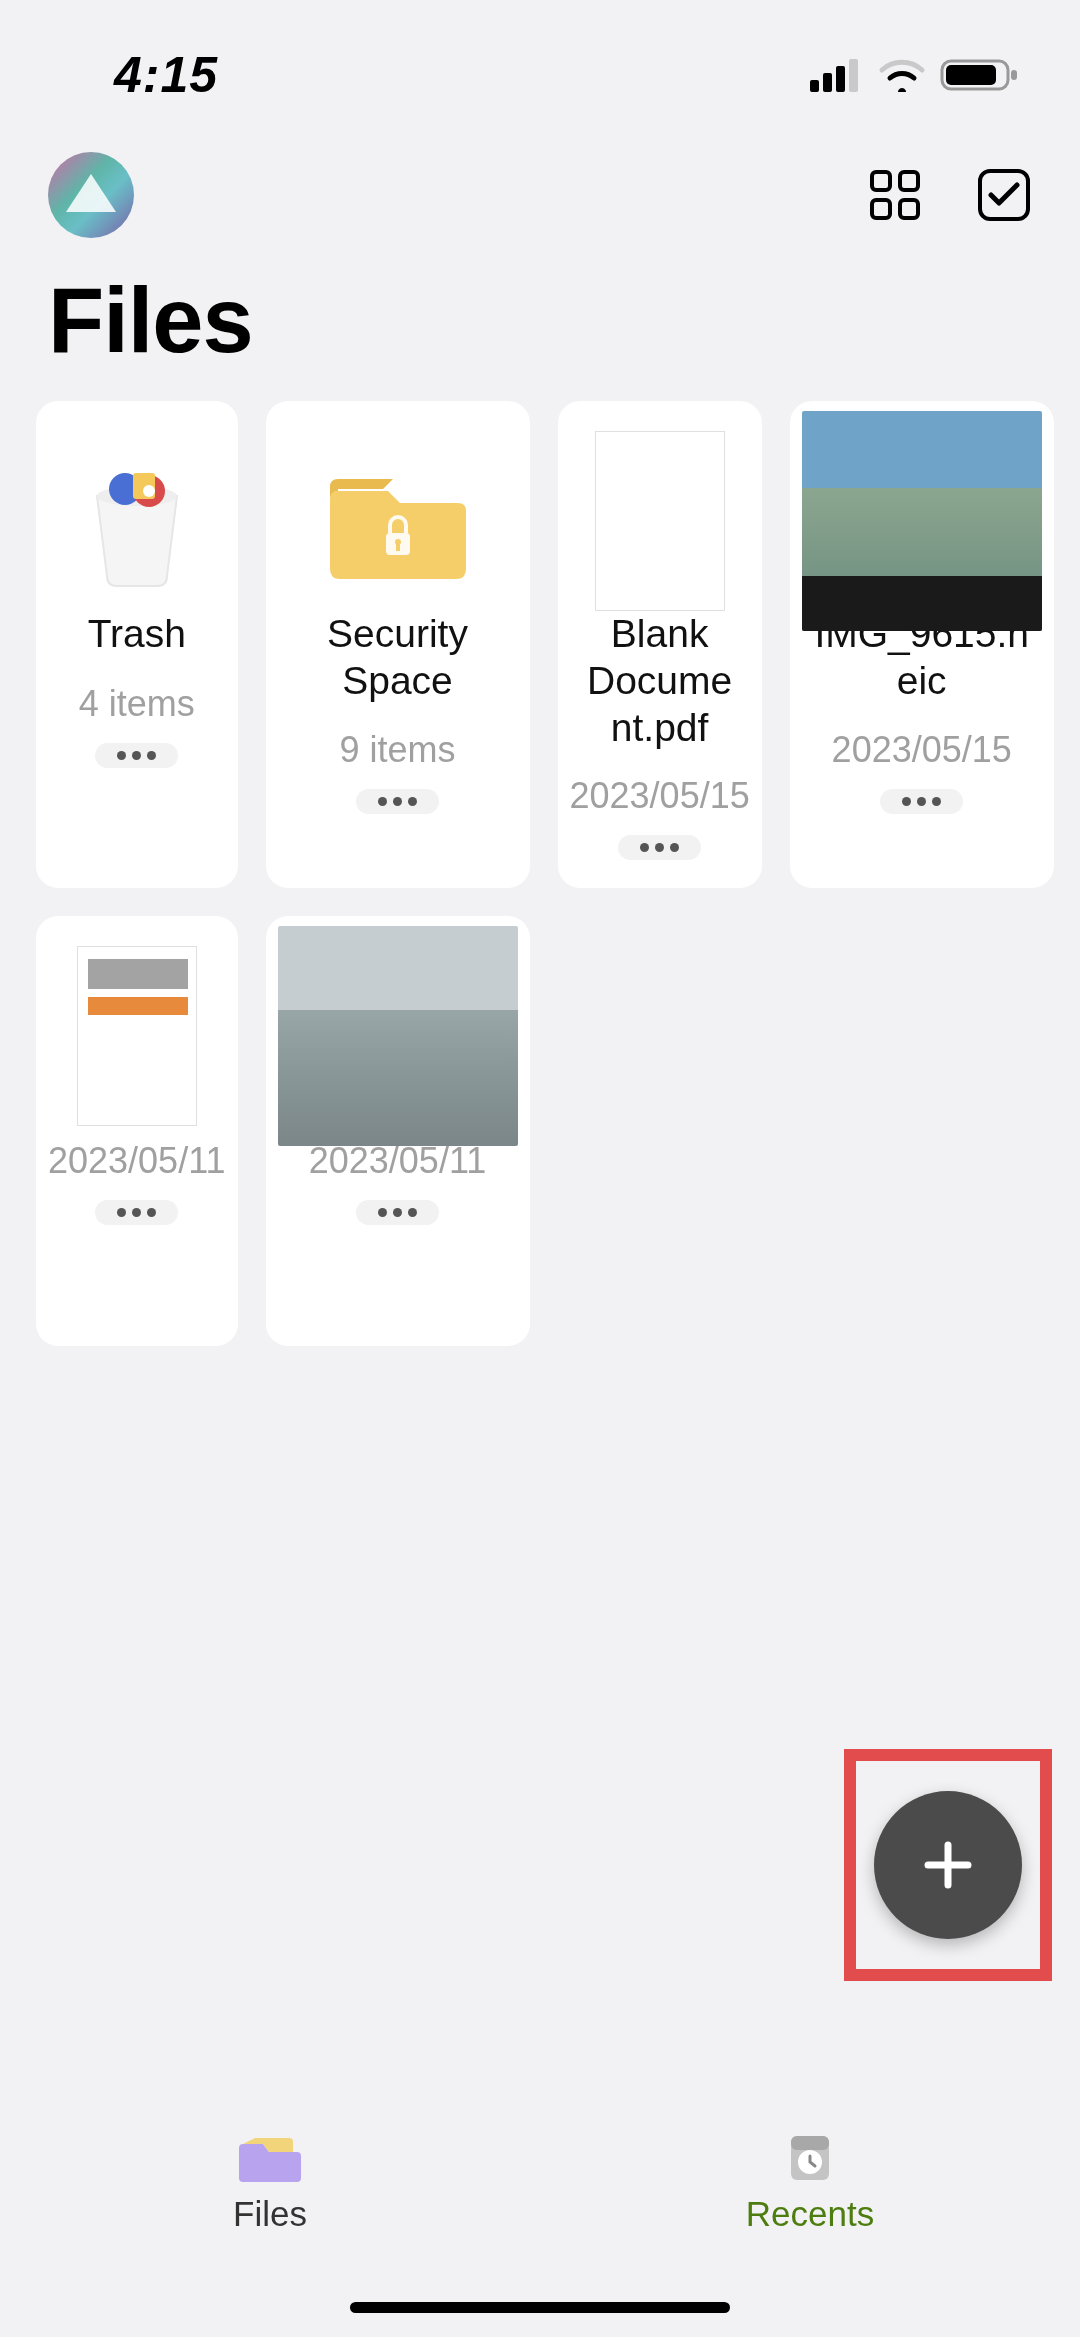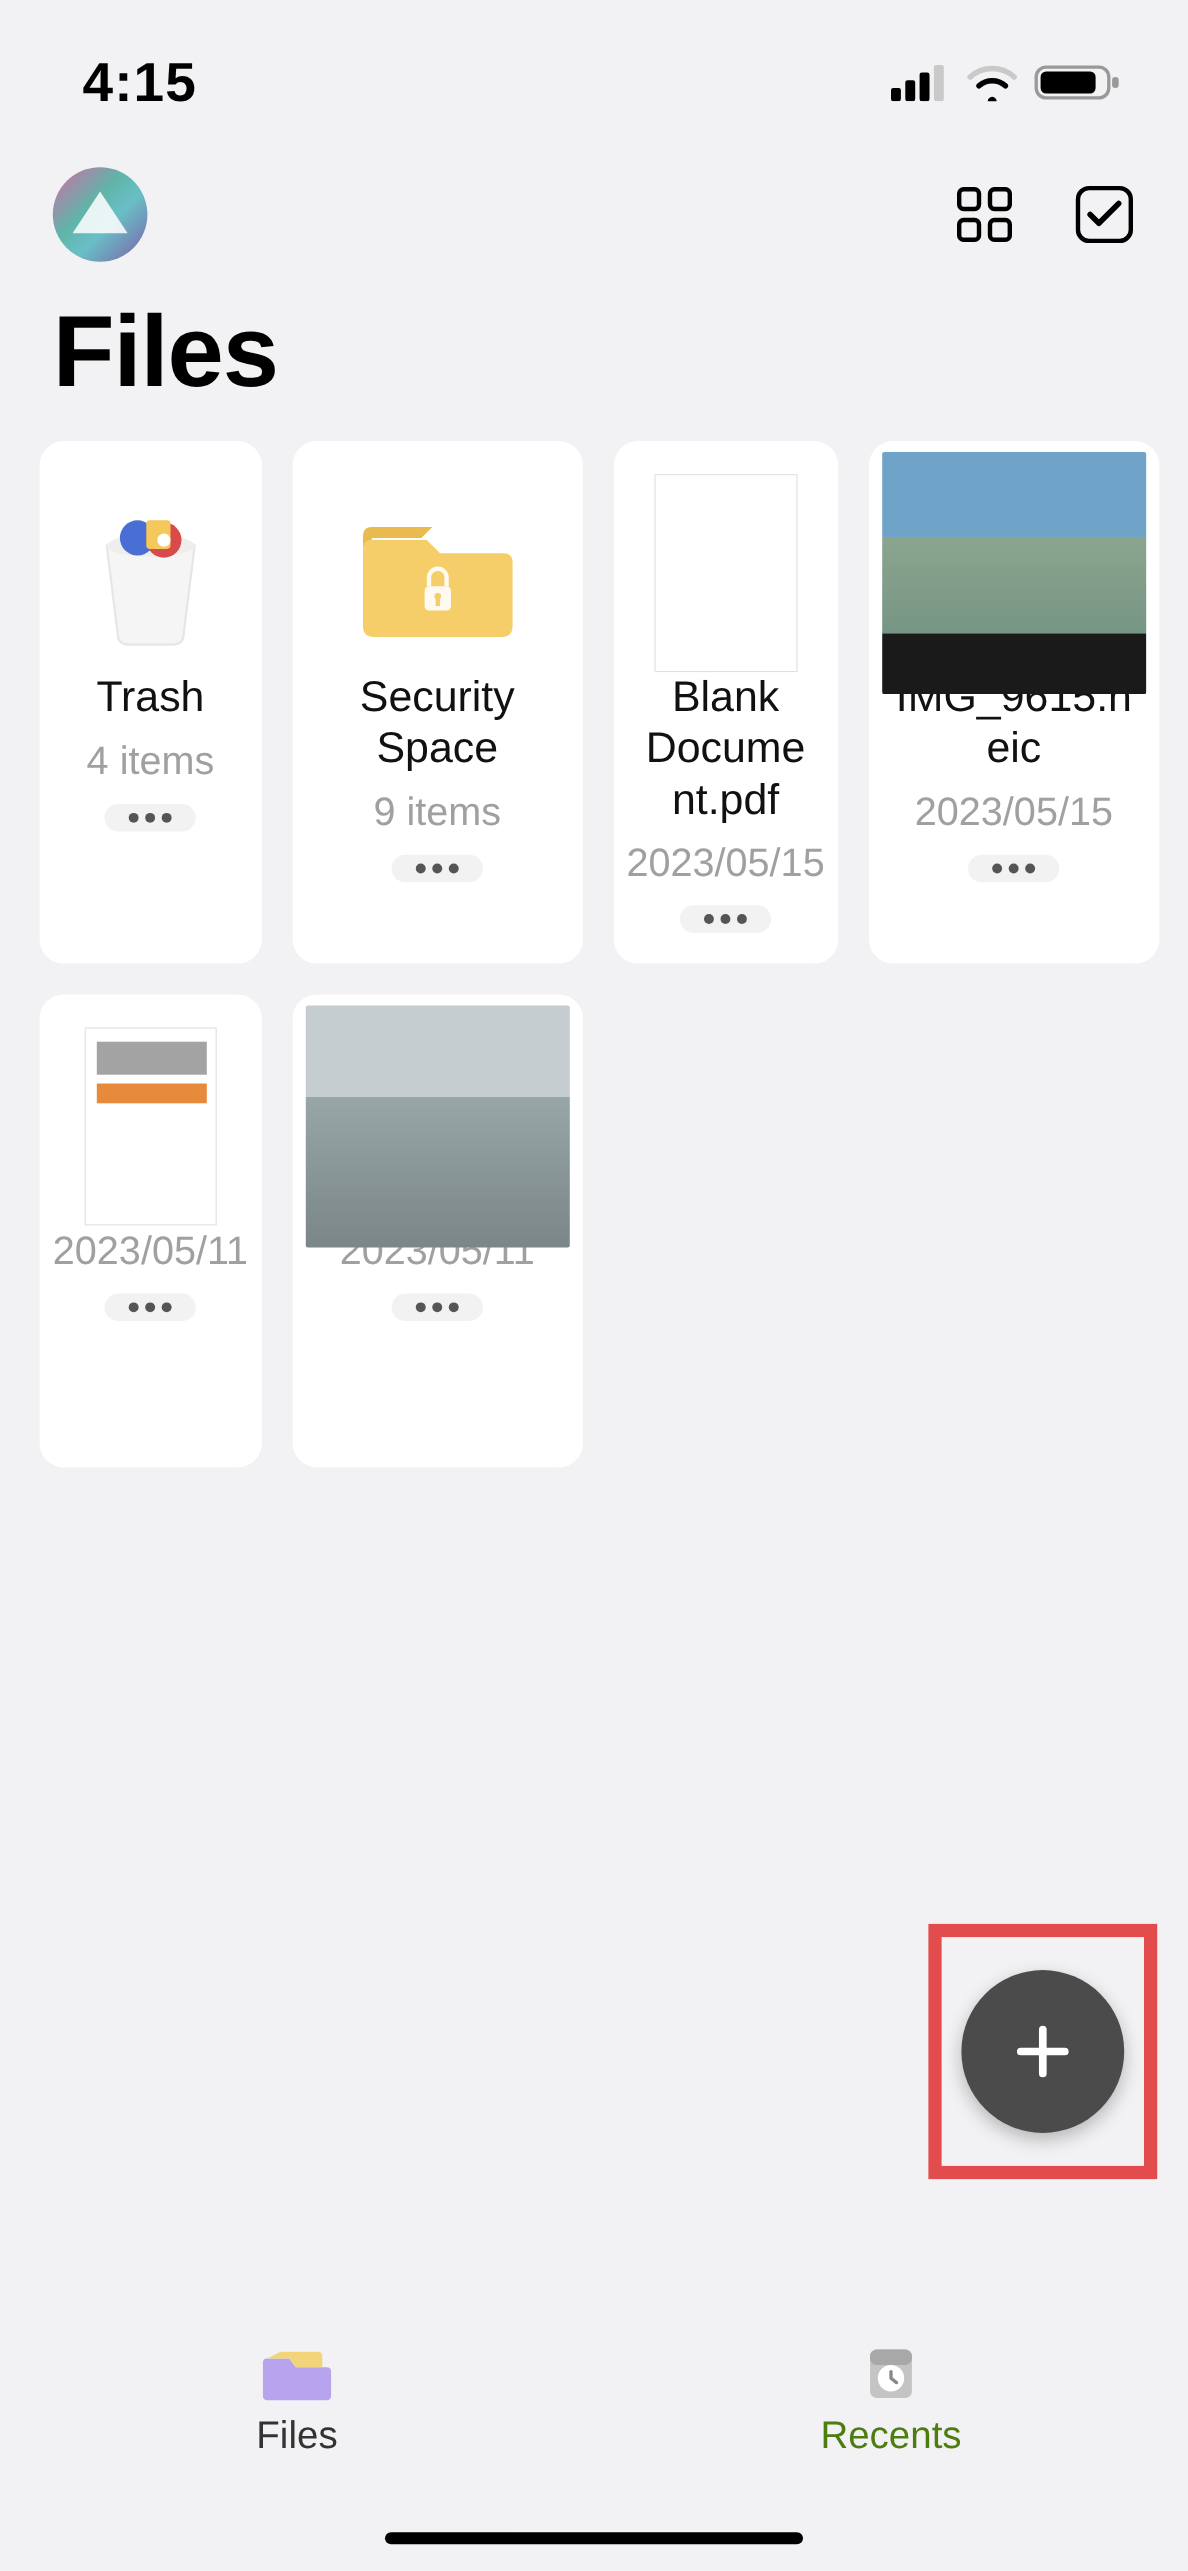--- a/index.html
+++ b/index.html
@@ -1,34 +1,34 @@
 <!DOCTYPE html>
 <html><head>
   <meta charset="utf-8">
   <style>
     * { margin: 0; padding: 0; box-sizing: border-box; font-family: -apple-system, BlinkMacSystemFont, "Segoe UI", sans-serif; }
     body { width: 1080px; height: 2337px; background: #f2f2f4; overflow: hidden; position: relative; }
 
-    .status-bar { display: flex; justify-content: space-between; align-items: center; padding: 40px 60px 0 75px; height: 110px; }
+    .status-bar { display: flex; justify-content: space-between; align-items: center; padding: 40px 60px 0 114px; height: 110px; font-style: italic; }
     .status-time { font-size: 50px; font-weight: 700; letter-spacing: 1px; }
     .status-icons { display: flex; align-items: center; gap: 14px; }
 
     .header-row { display: flex; justify-content: space-between; align-items: center; padding: 42px 48px 0 48px; }
     .avatar { width: 86px; height: 86px; border-radius: 50%; background: linear-gradient(135deg, #d46aa8 0%, #5fb5a8 40%, #6abfc7 60%, #7a5ea8 100%); position: relative; overflow: hidden; }
     .avatar::after { content: ""; position: absolute; left: 18px; top: 22px; width: 0; height: 0; border-left: 25px solid transparent; border-right: 25px solid transparent; border-bottom: 38px solid rgba(255,255,255,0.85); }
     .header-actions { display: flex; align-items: center; gap: 54px; }
 
     .page-title { font-size: 92px; font-weight: 800; padding: 30px 48px 28px 48px; letter-spacing: -1px; }
 
     .grid { display: grid; grid-template-columns: repeat(4, 1fr); gap: 28px; padding: 0 36px; }
     .card { background: #fff; border-radius: 22px; display: flex; flex-direction: column; align-items: center; padding: 40px 12px 28px 12px; min-height: 430px; }
     .card-icon-area { height: 160px; width: 100%; display: flex; align-items: center; justify-content: center; }
     .card-title { font-size: 39px; color: #111; text-align: center; line-height: 1.2; margin-top: 10px; min-height: 48px; width: 100%; padding: 0 8px; word-break: break-word; }
     .card-title.twoline { min-height: 92px; }
-    .card-sub { font-size: 36px; color: #a0a0a0; margin-top: 12px; }
+    .card-sub { font-size: 36px; color: #a0a0a0; margin-top: 24px; }
     .more-pill { background: #f2f2f2; border-radius: 18px; padding: 8px 22px; margin-top: 18px; display: flex; gap: 6px; }
     .dot { width: 9px; height: 9px; background: #555; border-radius: 50%; }
 
     .thumb-blank { width: 130px; height: 180px; border: 1px solid #e0e0e0; background: #fff; }
     .thumb-img { width: 240px; height: 220px; background: #7aa3b8; border-radius: 2px; position: relative; overflow: hidden; }
     .thumb-pdf { width: 120px; height: 180px; border: 1px solid #e0e0e0; background: #fff; position: relative; }
     .thumb-pdf::before { content: ""; position: absolute; left: 10px; top: 50px; width: 100px; height: 18px; background: #e88a3c; }
     .thumb-pdf::after { content: ""; position: absolute; left: 10px; top: 12px; width: 100px; height: 30px; background: linear-gradient(#666,#666); opacity: 0.6; }
 
     .thumb-city { width: 240px; height: 220px; background: linear-gradient(#c5cdd0 0%, #c5cdd0 38%, #98a6a8 38%, #7a8688 100%); border-radius: 2px; position: relative; }

